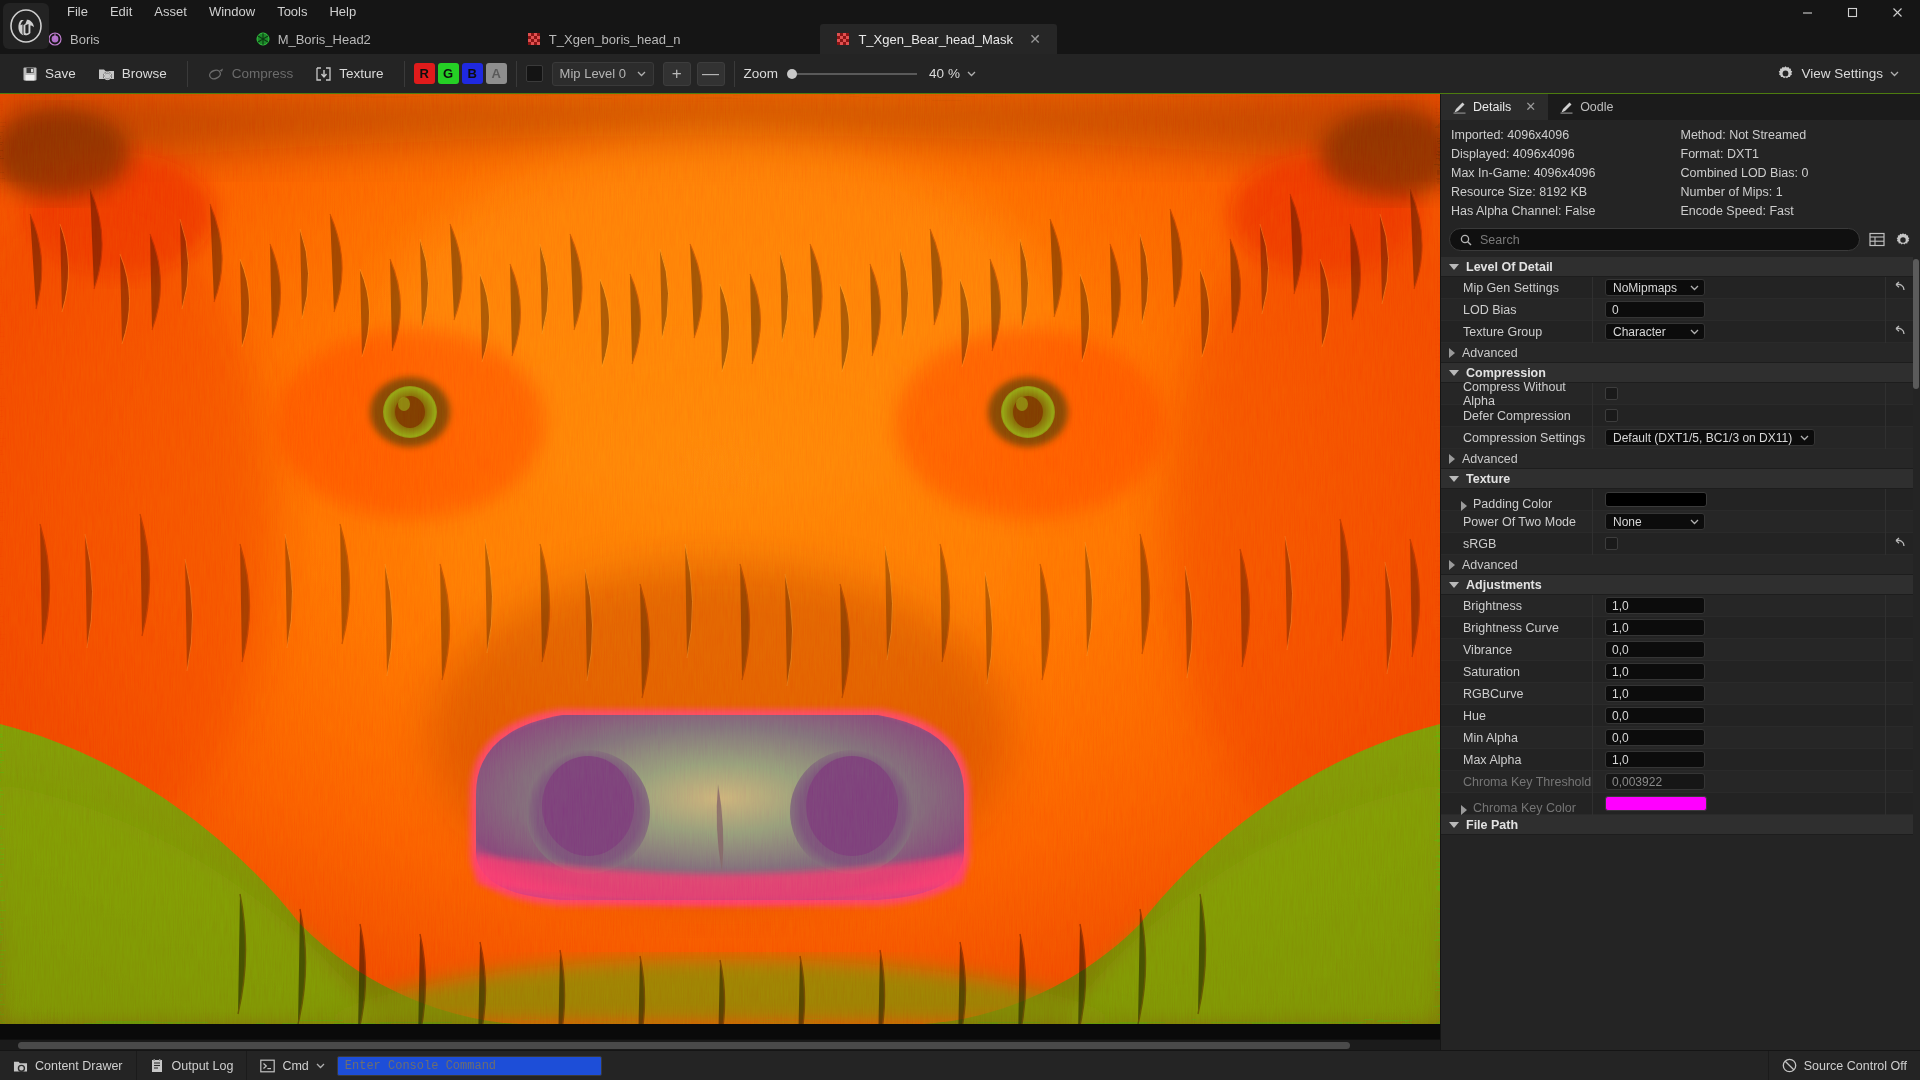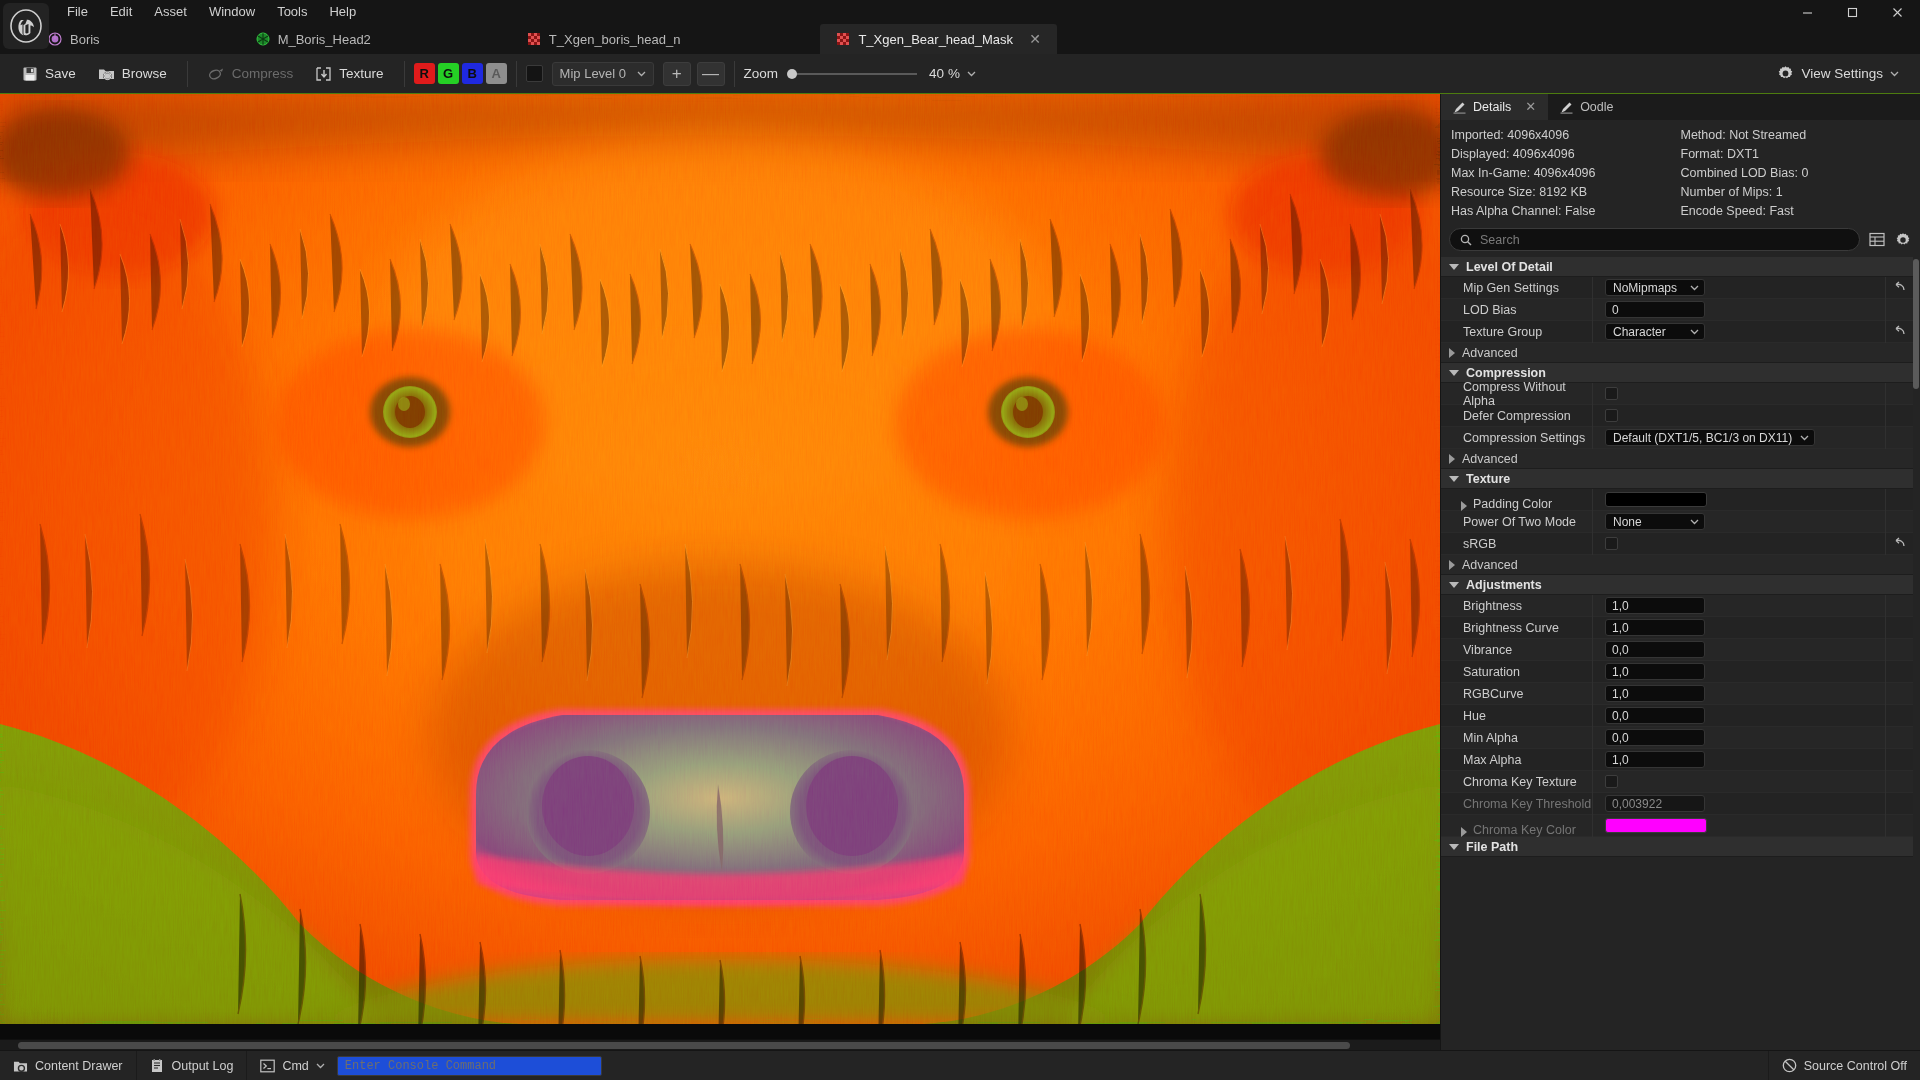--- a/index.html
+++ b/index.html
@@ -842,27 +842,20 @@
           <div class="rreset"></div>
         </div>
         <div class="row">
           <div class="rlabel">Max Alpha</div>
           <div class="rval">
             <div class="field">1,0</div>
           </div>
           <div class="rreset"></div>
         </div>
         <div class="row">
-          <div class="rlabel">Chroma Key Texture</div>
-          <div class="rval">
-            <div class="cb"></div>
-          </div>
-          <div class="rreset"></div>
-        </div>
-        <div class="row">
           <div class="rlabel dim">Chroma Key Threshold</div>
           <div class="rval">
             <div class="field dim">0,003922</div>
           </div>
           <div class="rreset"></div>
         </div>
         <div class="row">
           <div class="rlabel dim withtri">
             <span class="tri right"></span>
             <span>Chroma Key Color</span>

